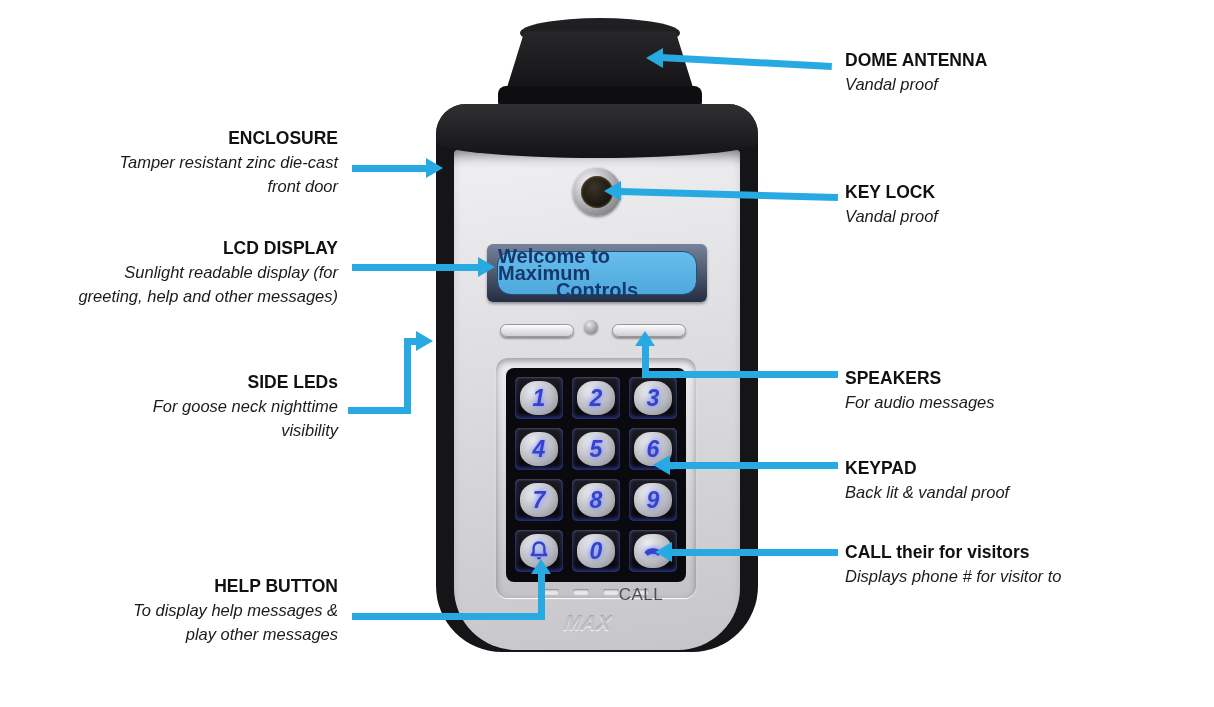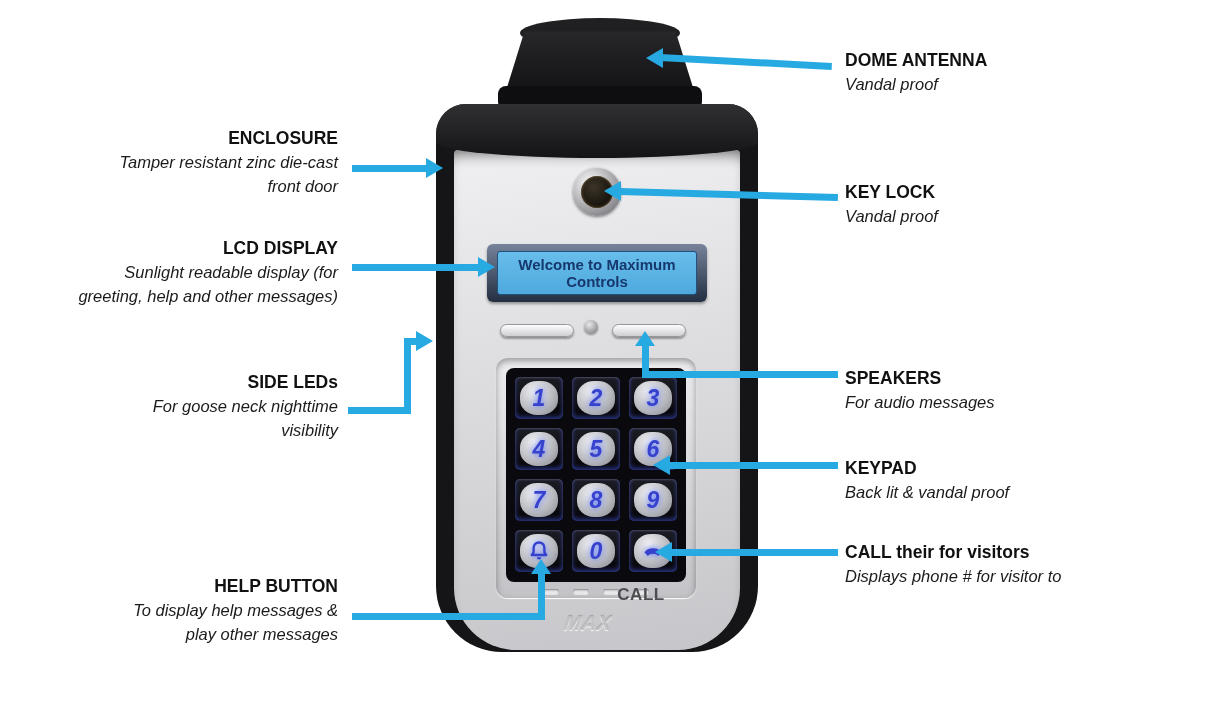--- a/index.html
+++ b/index.html
@@ -49,24 +49,24 @@
           background:radial-gradient(circle at 35% 32%, #fbfbfc, #a6a6aa 55%, #626266);
           box-shadow:0 1px 3px rgba(0,0,0,.5); }
   .lock::after { content:""; position:absolute; left:8px; top:8px; width:32px; height:32px;
           border-radius:50%; background:radial-gradient(circle at 40% 35%, #3c3428, #17130d 70%);
           box-shadow:inset 0 0 3px #8a7340; }
 
   .lcd-bezel { position:absolute; left:487px; top:244px; width:220px; height:58px;
           border-radius:6px; background:linear-gradient(#76839a, #232e42);
           box-shadow:0 2px 3px rgba(0,0,0,.35); }
   .lcd-screen { position:absolute; left:497px; top:251px; width:200px; height:44px;
-          border-radius:3px; background:linear-gradient(#67bdeb, #4fa9dd);
+          border-radius:14px; background:linear-gradient(#67bdeb, #4fa9dd);
           border:1px solid #20527e; display:flex; flex-direction:column;
           align-items:center; justify-content:center;
-          font-size:15px; font-weight:bold; color:#16386d; line-height:17px; }
+          font-size:20px; font-weight:bold; color:#16386d; line-height:17px; }
 
   .spk { position:absolute; top:324px; width:74px; height:13px; border-radius:7px;
          background:linear-gradient(#fdfdfe, #cfcfd3); border:1px solid #97979b;
          box-shadow:0 2px 2px rgba(0,0,0,.35); }
   .screw { position:absolute; left:584px; top:320px; width:14px; height:14px; border-radius:50%;
          background:radial-gradient(circle at 38% 32%, #e8e8ea, #717175);
          box-shadow:0 1px 2px rgba(0,0,0,.4); }
 
   .kp-bevel { position:absolute; left:496px; top:358px; width:200px; height:240px;
          border-radius:12px; background:linear-gradient(#ededef, #c3c3c7);
@@ -81,21 +81,21 @@
   .cap { position:absolute; left:5px; top:4px; right:5px; bottom:4px; border-radius:45%;
          background:radial-gradient(circle at 38% 30%, #f1f1f4, #b8b9bf 58%, #84858d);
          display:flex; align-items:center; justify-content:center;
          font-weight:bold; font-style:italic; font-size:23px; color:#3642cd;
          text-shadow:0 0 6px rgba(80,110,255,.95); }
   .cap svg { filter:drop-shadow(0 0 3px rgba(80,110,255,.9)); }
   .drain { position:absolute; top:589px; width:16px; height:6px; border-radius:2px;
          background:#e8e8ea; box-shadow:inset 0 1px 2px rgba(0,0,0,.45); }
 
   .call-label { position:absolute; left:591px; top:585px; width:100px; text-align:center;
-         font-weight:bold; font-size:17px; letter-spacing:.5px; color:#4e4e52; }
+         font-weight:normal; font-size:17px; letter-spacing:.5px; color:#4e4e52; }
   .max-logo { position:absolute; left:550px; top:604px; width:76px; height:38px;
          display:flex; align-items:center; justify-content:center;
          font-weight:bold; font-style:italic; font-size:20px; letter-spacing:1px;
          color:#c3c3c6; text-shadow:0 1px 1px #fafafa, 0 -1px 1px #97979b;
          transform:skewX(-8deg); }
 </style>
 </head>
 <body>
 
 <div class="stage">

